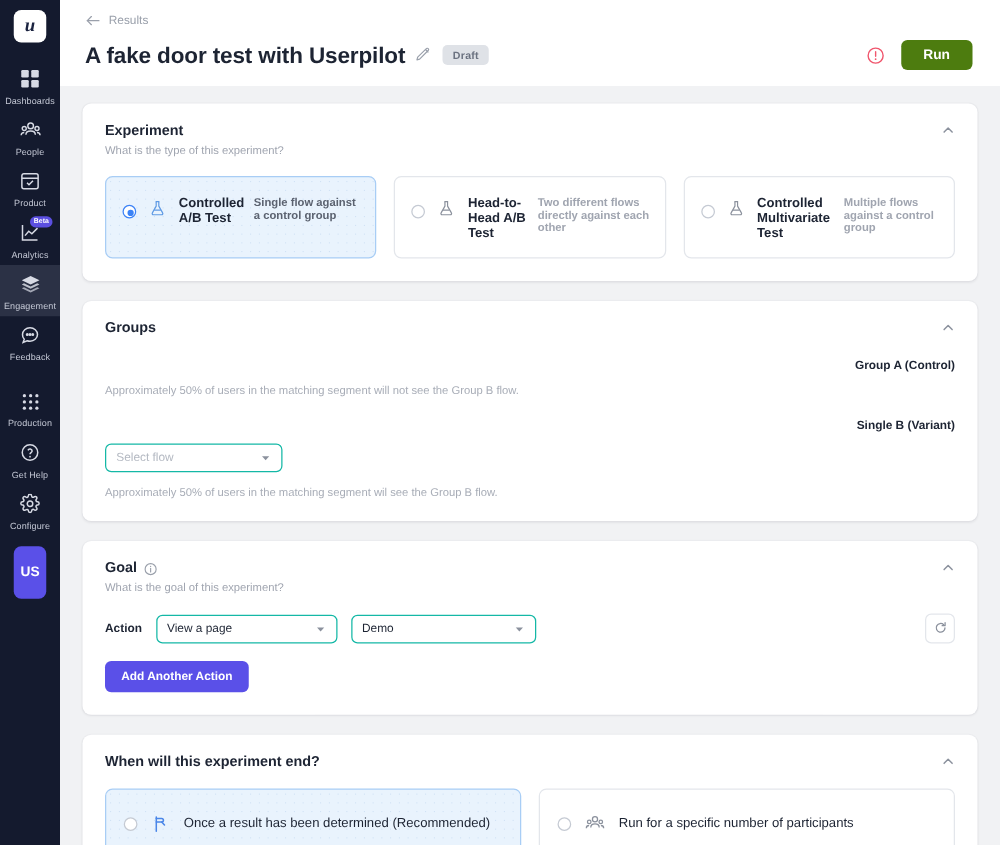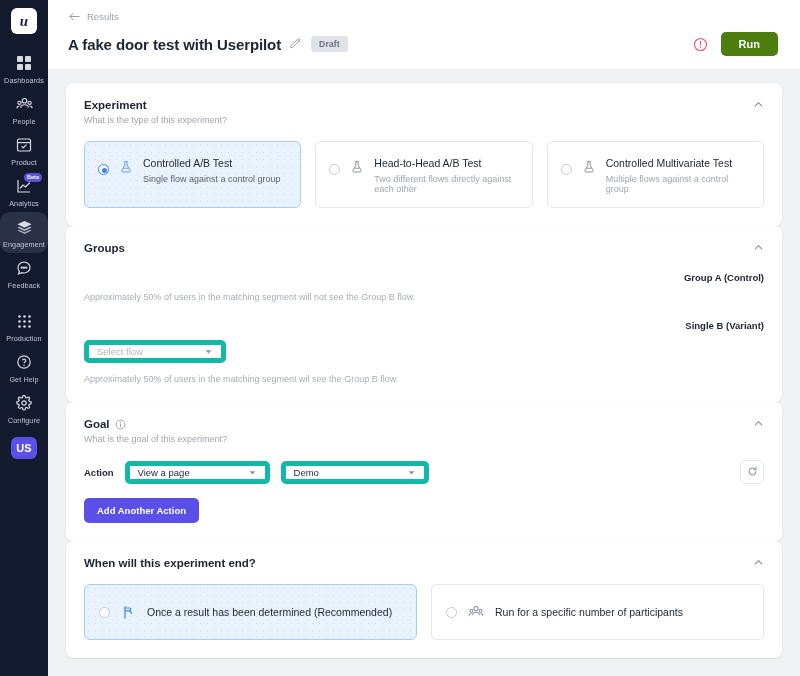--- a/index.html
+++ b/index.html
@@ -24,60 +24,60 @@
     display: flex; align-items: center; justify-content: center;
     font-family: "Liberation Serif", serif;
     font-style: italic; font-weight: 700; font-size: 15px; color: #1b2340;
     margin-bottom: 14px;
   }
   .nav-item {
     width: 48px; padding: 5px 0 4px 0;
     display: flex; flex-direction: column; align-items: center;
     position: relative; cursor: pointer;
   }
-  .nav-item.active { background: #2b3145; border-radius: 10px; }
+  .nav-item.active { background: #2b3145; }
   .nav-icon {
     width: 20px; height: 20px;
     display: flex; align-items: center; justify-content: center;
     color: #d7dae4; position: relative;
   }
   .nav-icon svg { display: block; }
   .nav-label {
     font-size: 7.2px; color: #c3c7d4; margin-top: 3px;
     letter-spacing: 0.1px; white-space: nowrap;
   }
   .beta-badge {
     position: absolute; top: -3px; right: -8px;
     background: #5b4fe0; color: #fff;
     font-size: 5.5px; font-weight: 700;
     padding: 1.5px 3px; border-radius: 6px;
     line-height: 1;
   }
   .nav-spacer { height: 12px; }
   .avatar-chip {
-    width: 26px; height: 22px; border-radius: 6px;
+    width: 26px; height: 42px; border-radius: 6px;
     background: #5a50e8; color: #fff;
     display: flex; align-items: center; justify-content: center;
     font-size: 11px; font-weight: 700; margin-top: 8px; cursor: pointer;
   }
 
   
   .main { flex: 1; height: 676px; display: flex; flex-direction: column; background: #fff; }
 
   .topbar { padding: 10px 22px 0 20px; background: #fff; }
   .breadcrumb {
     display: flex; align-items: center; gap: 6px;
     color: #9aa0ab; font-size: 9.5px; cursor: pointer;
   }
   .breadcrumb svg { display: block; }
   .title-row {
     display: flex; align-items: center;
     margin-top: 9px; padding-bottom: 13px;
   }
-  .page-title { font-size: 15px; font-weight: 700; color: #1d2433; letter-spacing: -0.1px; }
+  .page-title { font-size: 18px; font-weight: 700; color: #1d2433; letter-spacing: -0.1px; }
   .edit-pencil { margin-left: 8px; color: #9aa0ab; display: flex; cursor: pointer; }
   .status-badge {
     margin-left: 10px; background: #dfe2e7; color: #6b7280;
     font-size: 8.5px; font-weight: 700; padding: 3px 8px; border-radius: 4px;
     letter-spacing: 0.2px;
   }
   .topbar-right { margin-left: auto; display: flex; align-items: center; gap: 13px; }
   .alert-icon { color: #f0566d; display: flex; cursor: pointer; }
   .run-btn {
     background: #4d7c0f; color: #ffffff; border: none;
@@ -89,20 +89,21 @@
   
   .content {
     flex: 1; background: #f1f2f4;
     padding: 14px 18px 18px 18px;
     overflow-y: auto;
   }
   .card {
     background: #fff; border-radius: 7px;
     box-shadow: 0 1px 2px rgba(16,24,40,0.06), 0 0 0 1px rgba(16,24,40,0.02);
     padding: 16px 18px 18px 18px;
+    margin-bottom: 16px;
     position: relative;
   }
   .card-head { display: flex; align-items: flex-start; }
   .card-title {
     font-size: 11.5px; font-weight: 700; color: #1d2433;
     display: flex; align-items: center; gap: 5px;
   }
   .info-dot { color: #9aa0ab; display: flex; cursor: pointer; }
   .card-sub { font-size: 9px; color: #a0a5b0; margin-top: 4px; }
   .collapse-btn {
@@ -128,33 +129,33 @@
     border: 1px solid #c5cad3; background: #fff;
     flex: none; margin-top: 9px; position: relative;
   }
   .radio-card.selected .radio-dot { border-color: #3b82f6; }
   .radio-card.selected .radio-dot::after {
     content: ""; position: absolute; left: 2.5px; top: 2.5px;
     width: 5px; height: 5px; border-radius: 50%; background: #3b82f6;
   }
   .rc-icon { color: #8b919d; flex: none; margin-top: 5px; display: flex; }
   .radio-card.selected .rc-icon { color: #5f9ae4; }
-  .rc-text { display: flex; flex-direction: column; gap: 5px; padding-top: 2px; }
+  .rc-text { display: flex; flex-direction: row; gap: 5px; padding-top: 2px; font-weight: bold; }
   .rc-title { font-size: 10.5px; color: #1d2433; }
   .rc-desc { font-size: 9px; color: #a0a5b0; }
   .radio-card.selected .rc-desc { color: #5b6270; }
 
   
   .field-label { font-size: 9.5px; font-weight: 700; color: #1d2433; text-align: right; }
   .field-note { font-size: 9px; color: #a8adb7; }
   .gp-a-label { margin-top: 18px; }
   .gp-a-note { margin-top: 9px; }
   .gp-b-label { margin-top: 18px; }
   .select {
-    border: 5px solid #14b8a6; border-radius: 5px;
+    border: 1px solid #14b8a6; border-radius: 5px;
     height: 23px; display: flex; align-items: center;
     padding: 0 8px; background: #fff; cursor: pointer;
   }
   .select-value { font-size: 9.5px; color: #1d2433; white-space: nowrap; }
   .select-value.placeholder { color: #b4b9c2; }
   .caret { margin-left: auto; color: #8b919d; display: flex; padding-left: 8px; }
   .select-flow { width: 142px; margin-top: 9px; }
   .gp-b-note { margin-top: 11px; }
 
   

